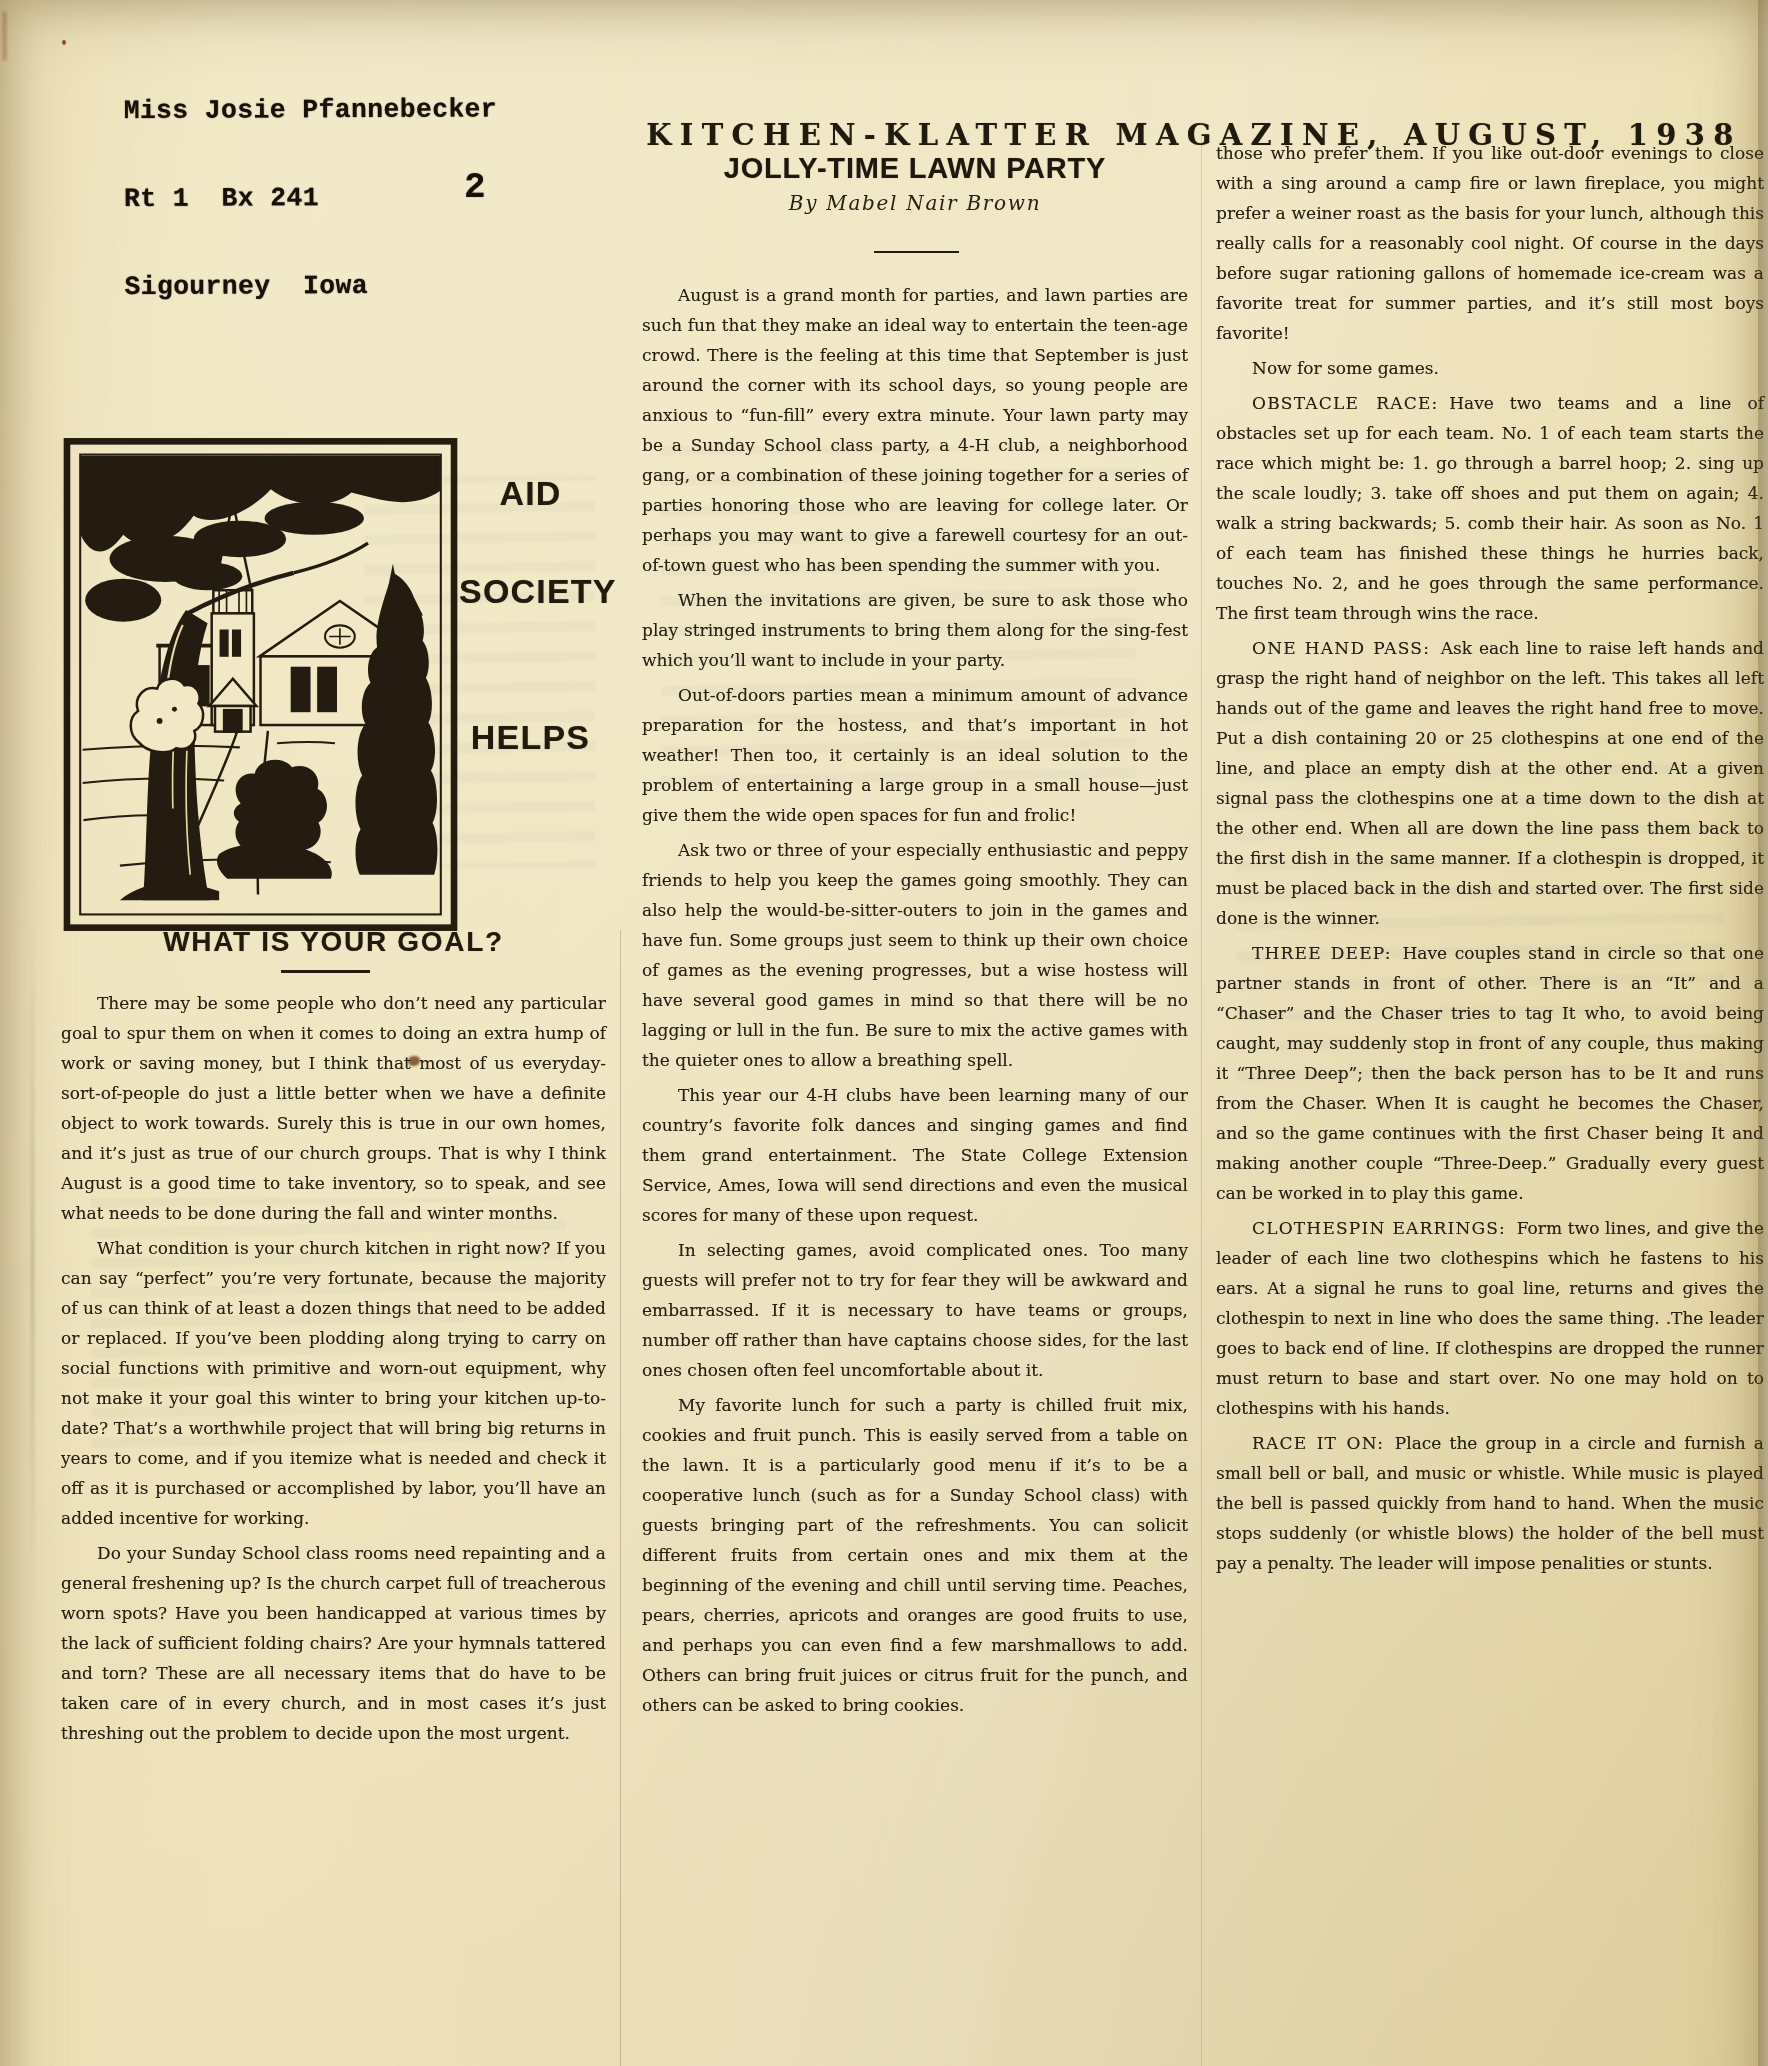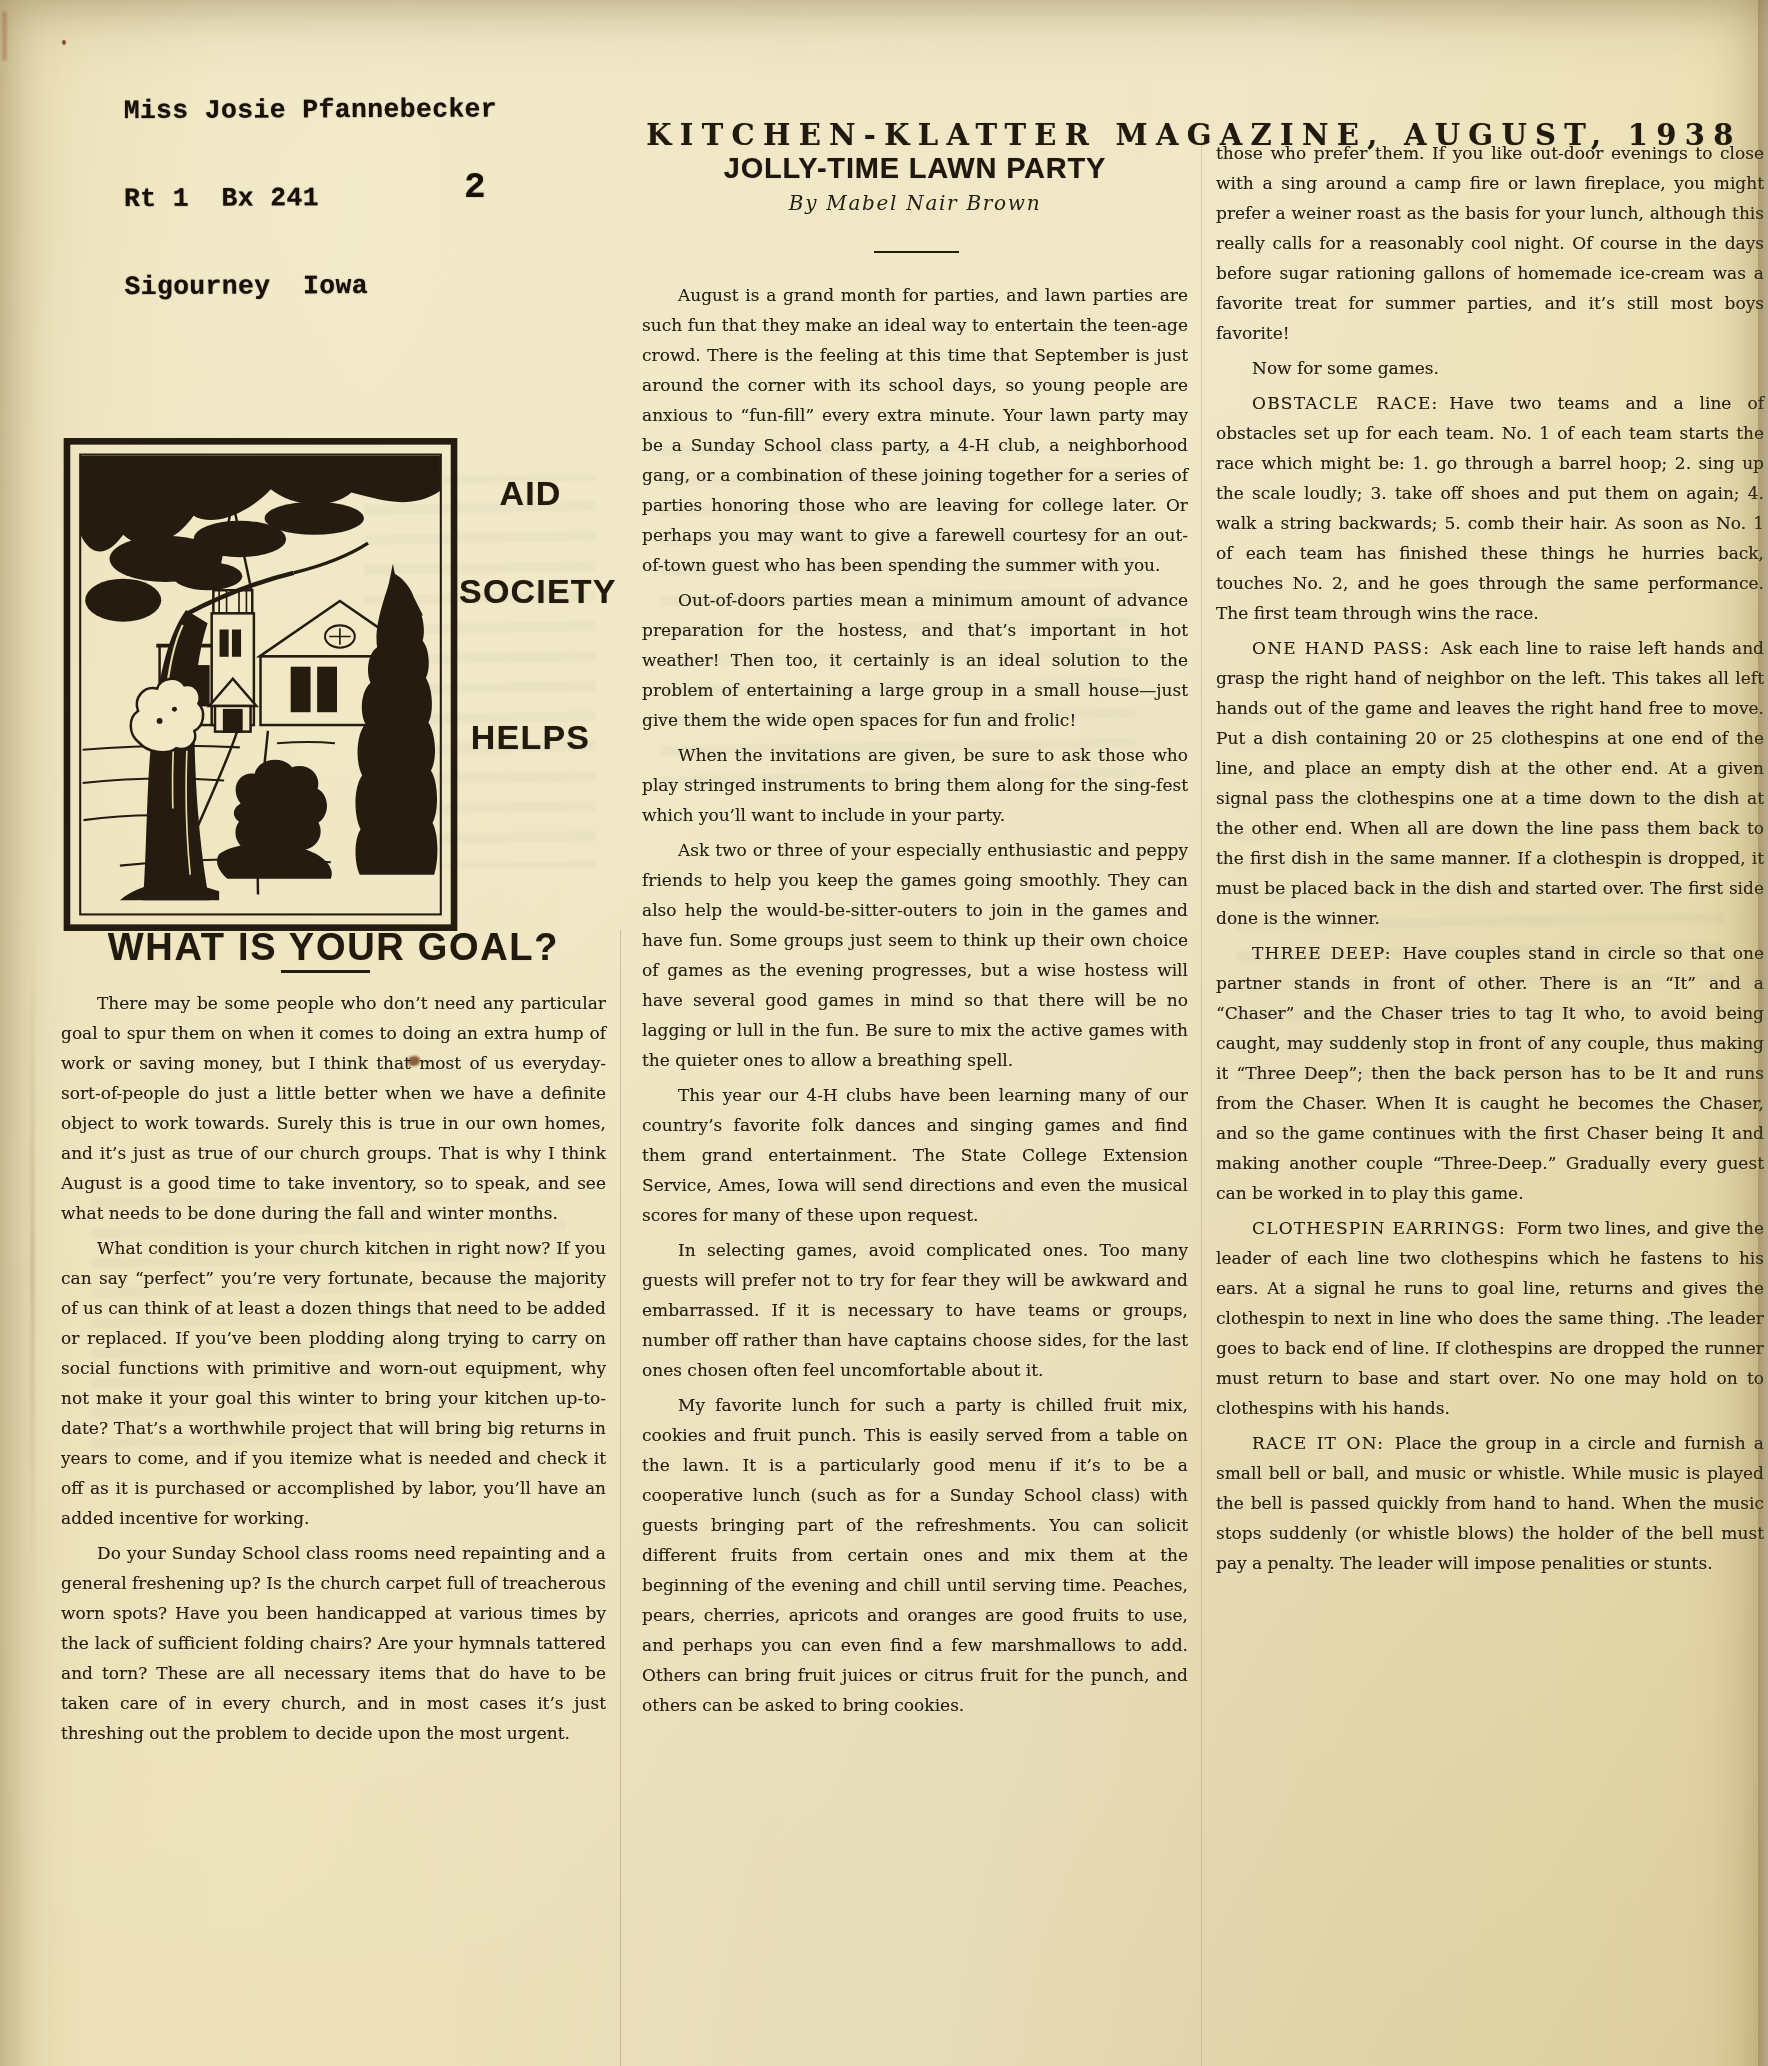--- a/index.html
+++ b/index.html
@@ -69,21 +69,21 @@
   .aid-word{position:absolute;left:452px;width:157px;text-align:center;
     font-family:"Liberation Sans","DejaVu Sans",sans-serif;font-weight:700;
     font-size:34px;letter-spacing:1.2px;color:#211a0e;text-shadow:0 0 0.8px rgba(30,20,8,.45);}
   #aid-1{top:474px;}
   #aid-2{top:572px;margin-left:7px;}
   #aid-3{top:718px;}
 
   .goal-title{
     position:absolute;left:61px;top:926px;width:545px;text-align:center;
     font-family:"Liberation Sans","DejaVu Sans",sans-serif;font-weight:700;
-    font-size:38px;letter-spacing:1.7px;color:#211a0e;text-shadow:0 0 0.8px rgba(30,20,8,.4);
+    font-size:28px;letter-spacing:1.7px;color:#211a0e;text-shadow:0 0 0.8px rgba(30,20,8,.4);
   }
   .rule{position:absolute;background:#241c10;}
   #goal-rule{left:281px;top:970px;width:89px;height:2.5px;}
 
   
   .jolly-title{
     position:absolute;left:642px;top:152px;width:546px;text-align:center;
     font-family:"Liberation Sans","DejaVu Sans",sans-serif;font-weight:700;
     font-size:29px;letter-spacing:0.8px;color:#1f1810;text-shadow:0 0 0.8px rgba(30,20,8,.45);
     white-space:nowrap;
@@ -218,22 +218,22 @@
     <p>Do your Sunday School class rooms need repainting and a general freshening up? Is the church carpet full of treacherous worn spots? Have you been handicapped at various times by the lack of sufficient folding chairs? Are your hymnals tattered and torn? These are all necessary items that do have to be taken care of in every church, and in most cases it’s just threshing out the problem to decide upon the most urgent.</p>
 
   </div>
 
   <div class="jolly-title">JOLLY-TIME LAWN PARTY</div>
   <div class="byline">By Mabel Nair Brown</div>
   <div class="rule" id="byline-rule"></div>
 
   <div class="body-text" id="mid-body">
     <p>August is a grand month for parties, and lawn parties are such fun that they make an ideal way to entertain the teen-age crowd. There is the feeling at this time that September is just around the corner with its school days, so young people are anxious to “fun-fill” every extra minute. Your lawn party may be a Sunday School class party, a 4-H club, a neighborhood gang, or a combination of these joining together for a series of parties honoring those who are leaving for college later. Or perhaps you may want to give a farewell courtesy for an out-of-town guest who has been spending the summer with you.</p>
+    <p>When the invitations are given, be sure to ask those who play stringed instruments to bring them along for the sing-fest which you’ll want to include in your party.</p>
     <p>Out-of-doors parties mean a minimum amount of advance preparation for the hostess, and that’s important in hot weather! Then too, it certainly is an ideal solution to the problem of entertaining a large group in a small house—just give them the wide open spaces for fun and frolic!</p>
-    <p>When the invitations are given, be sure to ask those who play stringed instruments to bring them along for the sing-fest which you’ll want to include in your party.</p>
     <p>Ask two or three of your especially enthusiastic and peppy friends to help you keep the games going smoothly. They can also help the would-be-sitter-outers to join in the games and have fun. Some groups just seem to think up their own choice of games as the evening progresses, but a wise hostess will have several good games in mind so that there will be no lagging or lull in the fun. Be sure to mix the active games with the quieter ones to allow a breathing spell.</p>
     <p>This year our 4-H clubs have been learning many of our country’s favorite folk dances and singing games and find them grand entertainment. The State College Extension Service, Ames, Iowa will send directions and even the musical scores for many of these upon request.</p>
     <p>In selecting games, avoid complicated ones. Too many guests will prefer not to try for fear they will be awkward and embarrassed. If it is necessary to have teams or groups, number off rather than have captains choose sides, for the last ones chosen often feel uncomfortable about it.</p>
     <p>My favorite lunch for such a party is chilled fruit mix, cookies and fruit punch. This is easily served from a table on the lawn. It is a particularly good menu if it’s to be a cooperative lunch (such as for a Sunday School class) with guests bringing part of the refreshments. You can solicit different fruits from certain ones and mix them at the beginning of the evening and chill until serving time. Peaches, pears, cherries, apricots and oranges are good fruits to use, and perhaps you can even find a few marshmallows to add. Others can bring fruit juices or citrus fruit for the punch, and others can be asked to bring cookies.</p>
 
   </div>
 
   <div class="body-text" id="right-body">
     <p class="cont"><span>those who prefer them. If you like out-door evenings to close with a sing around a camp fire or lawn fireplace, you might prefer a weiner roast as the basis for your lunch, although this really calls for a reasonably cool night. Of course in the days before sugar rationing gallons of homemade ice-cream was a favorite treat for summer parties, and it’s still most boys favorite!</span></p>
     <p><span>Now for some games.</span></p>

